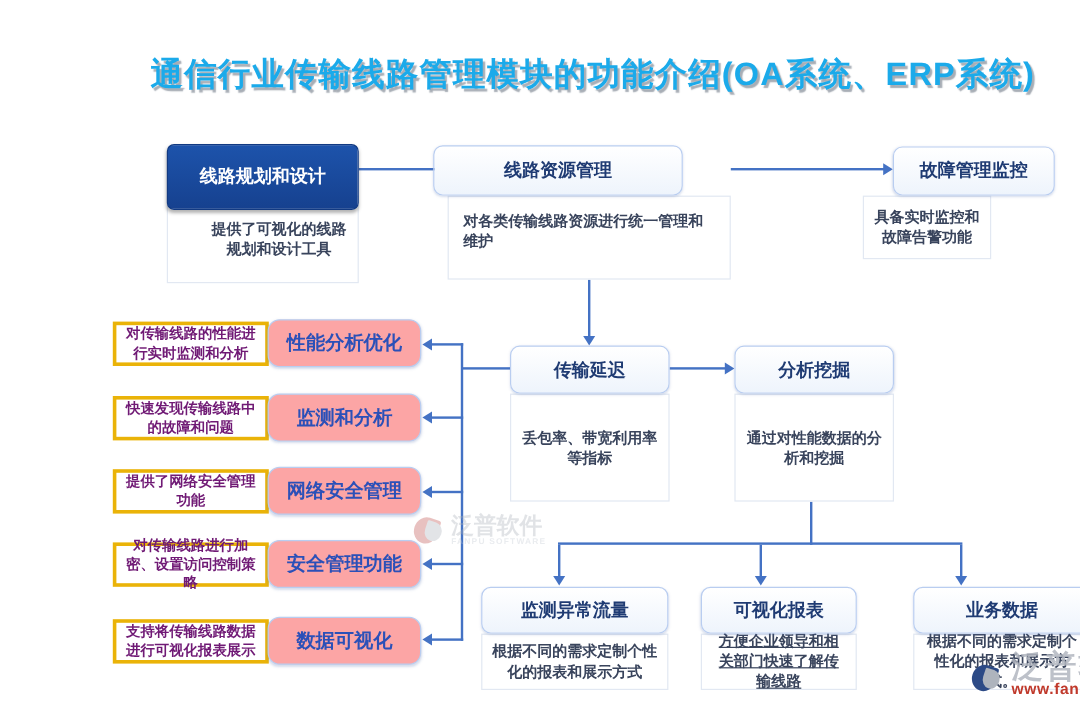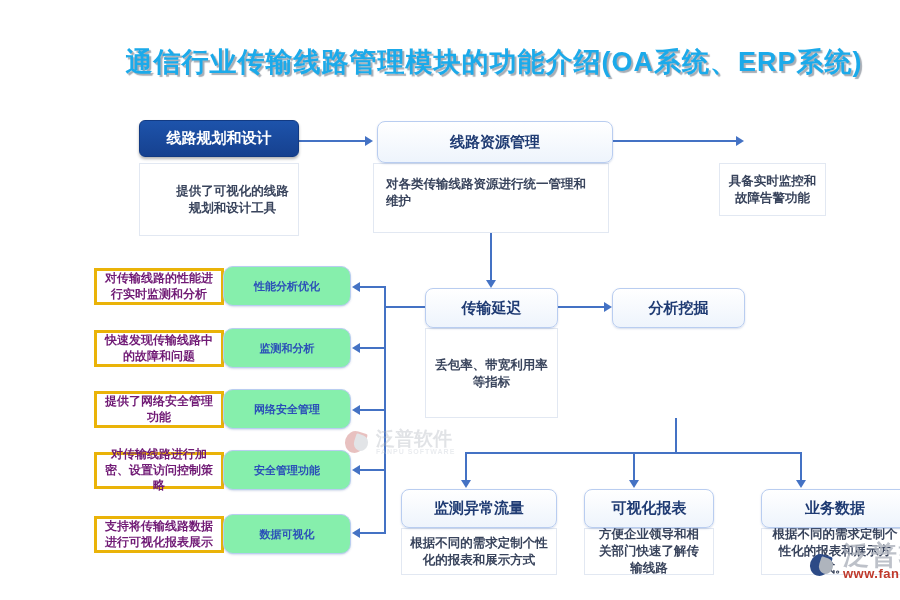--- a/index.html
+++ b/index.html
@@ -25,23 +25,23 @@
   }
   .desc{
     position:absolute;box-sizing:border-box;background:#ffffff;
     border:1px solid #e2e8f2;color:#39445c;font-size:12.5px;line-height:1.35;
     display:flex;align-items:center;justify-content:center;text-align:center;
     padding:4px 8px;z-index:2;
   }
   .desc.top-left{align-items:flex-start;justify-content:flex-start;text-align:left;padding:12px 12px 0 12px;}
   .side-label{
     position:absolute;display:flex;align-items:center;justify-content:center;
-    border-radius:10px;background:#86efac;border:1px solid #b9cdf0;
+    border-radius:10px;background:#fca5a5;border:1px solid #b9cdf0;
     box-shadow:0 1px 2px rgba(90,120,180,.25);
-    font-size:11px;color:#2B50B8;z-index:3;box-sizing:border-box;white-space:nowrap;
+    font-size:16px;color:#2B50B8;z-index:3;box-sizing:border-box;white-space:nowrap;
   }
   .side-desc{
     position:absolute;box-sizing:border-box;background:#ffffff;border:3px solid #eab308;
     color:#701a75;font-size:12px;line-height:1.3;display:flex;align-items:center;
     justify-content:center;text-align:center;padding:2px 4px;z-index:2;
   }
   .ln{position:absolute;background:#4472C4;z-index:1;}
   .ah-r{position:absolute;width:0;height:0;border-top:5px solid transparent;border-bottom:5px solid transparent;border-left:8px solid #4472C4;z-index:1;}
   .ah-l{position:absolute;width:0;height:0;border-top:5px solid transparent;border-bottom:5px solid transparent;border-right:8px solid #4472C4;z-index:1;}
   .ah-d{position:absolute;width:0;height:0;border-left:5px solid transparent;border-right:5px solid transparent;border-top:8px solid #4472C4;z-index:1;}
@@ -59,53 +59,55 @@
   .wm-url{font-size:13px;color:#c0392b;line-height:1.1;letter-spacing:.5px;}
   .wm-text-col{display:flex;flex-direction:column;align-items:flex-start;}
 </style>
 </head>
 <body>
 
 <div class="canvas">
 
   <div class="page-title">通信行业传输线路管理模块的功能介绍(OA系统、ERP系统)</div>
 
-  <div class="hdr hdr-dark" style="left:95px;top:120px;width:160px;height:37px;">线路规划和设计</div>
+  <div class="hdr hdr-dark" style="left:95px;top:120px;width:160px;height:55px;">线路规划和设计</div>
   <div class="desc" style="left:95px;top:163px;width:160px;height:73px;padding-left:35px;">提供了可视化的线路规划和设计工具</div>
 
-  <div class="hdr" style="left:333px;top:121px;width:236px;height:42px;">线路资源管理</div>
+  <div class="hdr" style="left:317px;top:121px;width:208px;height:42px;">线路资源管理</div>
   <div class="desc top-left" style="left:329px;top:163px;width:236px;height:70px;">对各类传输线路资源进行统一管理和维护</div>
 
+  <div class="hdr" style="left:700px;top:122px;width:135px;height:41px;">故障管理监控</div>
   <div class="desc" style="left:675px;top:163px;width:107px;height:53px;">具备实时监控和故障告警功能</div>
 
   <div class="hdr" style="left:381px;top:288px;width:133px;height:40px;">传输延迟</div>
   <div class="desc" style="left:381px;top:328px;width:133px;height:90px;align-items:flex-start;padding-top:28px;">丢包率、带宽利用率等指标</div>
 
   <div class="hdr" style="left:568px;top:288px;width:133px;height:40px;text-align:right;">分析挖掘</div>
+  <div class="desc" style="left:568px;top:328px;width:133px;height:90px;align-items:flex-start;padding-top:28px;">通过对性能数据的分析和挖掘</div>
 
   <div class="side-desc" style="left:50px;top:268px;width:130px;height:37px;">对传输线路的性能进行实时监测和分析</div>
   <div class="side-label" style="left:179px;top:266px;width:128px;height:40px;">性能分析优化</div>
 
   <div class="side-desc" style="left:50px;top:330px;width:130px;height:37px;">快速发现传输线路中的故障和问题</div>
   <div class="side-label" style="left:179px;top:328px;width:128px;height:40px;">监测和分析</div>
 
   <div class="side-desc" style="left:50px;top:391px;width:130px;height:37px;">提供了网络安全管理功能</div>
   <div class="side-label" style="left:179px;top:389px;width:128px;height:40px;">网络安全管理</div>
 
   <div class="side-desc" style="left:50px;top:452px;width:130px;height:37px;">对传输线路进行加密、设置访问控制策略</div>
   <div class="side-label" style="left:179px;top:450px;width:128px;height:40px;">安全管理功能</div>
 
   <div class="side-desc" style="left:50px;top:516px;width:130px;height:37px;">支持将传输线路数据进行可视化报表展示</div>
   <div class="side-label" style="left:179px;top:514px;width:128px;height:40px;">数据可视化</div>
 
   <div class="hdr" style="left:357px;top:489px;width:156px;height:39px;">监测异常流量</div>
   <div class="desc" style="left:357px;top:528px;width:156px;height:47px;">根据不同的需求定制个性化的报表和展示方式</div>
 
   <div class="hdr" style="left:540px;top:489px;width:130px;height:39px;">可视化报表</div>
-  <div class="desc" style="left:540px;top:528px;width:130px;height:47px;">方便企业领导和相关部门快速了解传输线路</div>
+  <div class="desc" style="left:540px;top:528px;width:130px;height:47px;text-decoration:underline;">方便企业领导和相关部门快速了解传输线路</div>
 
   <div class="hdr" style="left:717px;top:489px;width:148px;height:39px;">业务数据</div>
   <div class="desc" style="left:717px;top:528px;width:148px;height:47px;">根据不同的需求定制个性化的报表和展示方式。</div>
 
   <div class="ln" style="left:255px;top:140px;width:67px;height:2px;"></div>
   <div class="ah-r" style="left:321px;top:136px;"></div>
 
   <div class="ln" style="left:565px;top:140px;width:128px;height:2px;"></div>
   <div class="ah-r" style="left:692px;top:136px;"></div>
 

